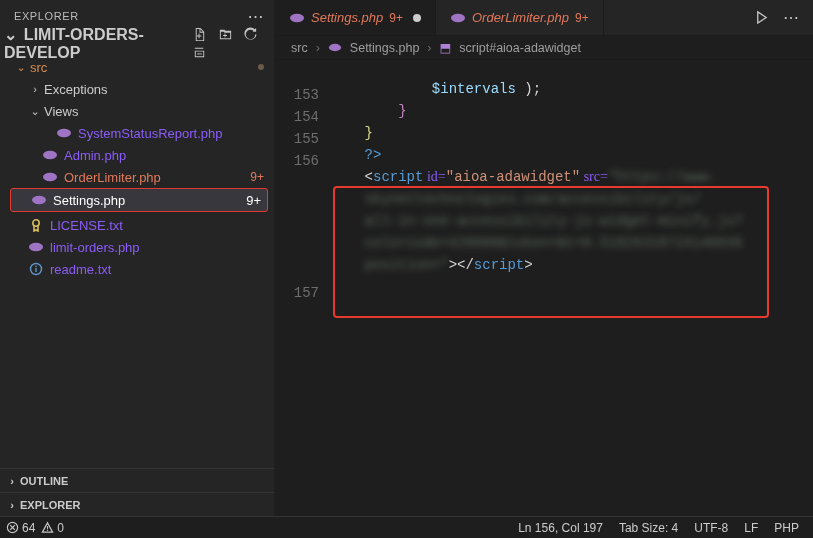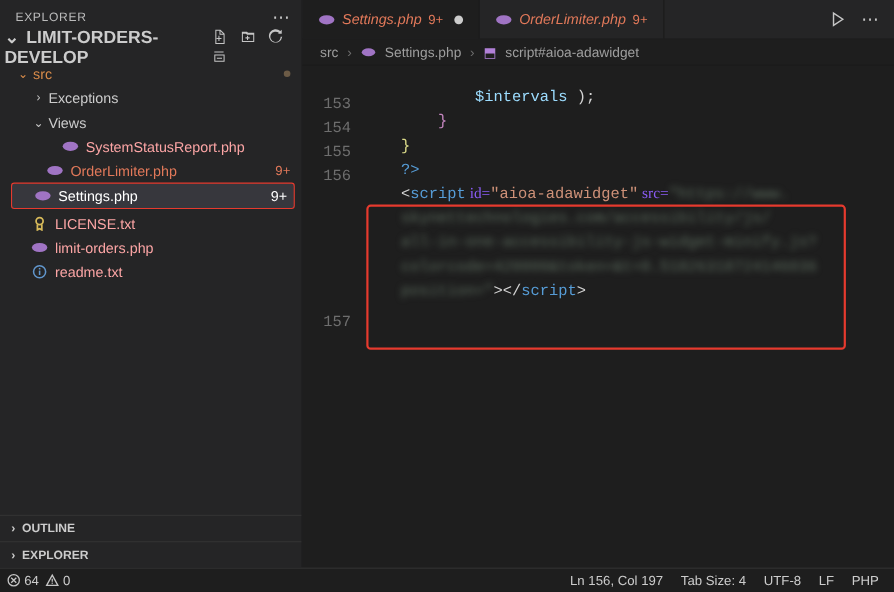--- a/index.html
+++ b/index.html
@@ -33,21 +33,21 @@
   .sb-actions svg { margin-left: 6px; vertical-align: middle; }
   .tree { flex: 1; overflow: auto; }
   .row {
     display: flex; align-items: center;
     height: 22px; padding-left: 14px; padding-right: 10px;
     font-size: 13px; cursor: pointer; white-space: nowrap;
   }
   .row .chev { width: 14px; display: inline-block; text-align: center; font-size: 11px; margin-right: 2px; color: #c5c5c5;}
   .row .spacer { width: 14px; display: inline-block; }
   .row .ic { width: 16px; height: 16px; margin-right: 6px; flex-shrink: 0; display:inline-flex; align-items:center; justify-content:center;}
-  .row .label { flex: 1; color: #fca5a5; }
+  .row .label { flex: 1; color: #8b5cf6; }
   .row .badge { font-size: 12px; }
   .d1 { padding-left: 14px; }
   .d2 { padding-left: 28px; }
   .d3 { padding-left: 42px; }
   .src .label, .src .chev { color: #d88b4a; }
   .folder .label { color: #cccccc; }
   .orange .label, .orange .badge { color: #e2795a; }
   .active { background: #37373d; }
   .src-dot { width: 6px; height: 6px; border-radius: 50%; background: #6c5b46; }
   .redbox {
@@ -176,20 +176,29 @@
         <span class="label">Views</span>
       </div>
       <div class="row d3">
         <span class="spacer"></span>
         <span class="ic php-ico">
             <svg width="16" height="12" viewBox="0 0 16 12">
               <ellipse cx="8" cy="6" rx="7" ry="4.2" fill="#a074c4"></ellipse>
             </svg>
           </span>
         <span class="label">SystemStatusReport.php</span>
+      </div>
+      <div class="row d2">
+        <span class="spacer"></span>
+        <span class="ic php-ico">
+            <svg width="16" height="12" viewBox="0 0 16 12">
+              <ellipse cx="8" cy="6" rx="7" ry="4.2" fill="#a074c4"></ellipse>
+            </svg>
+          </span>
+        <span class="label">Admin.php</span>
       </div>
       <div class="row d2 orange">
         <span class="spacer"></span>
         <span class="ic php-ico">
             <svg width="16" height="12" viewBox="0 0 16 12">
               <ellipse cx="8" cy="6" rx="7" ry="4.2" fill="#a074c4"></ellipse>
             </svg>
           </span>
         <span class="label">OrderLimiter.php</span>
         <span class="badge">9+</span>

